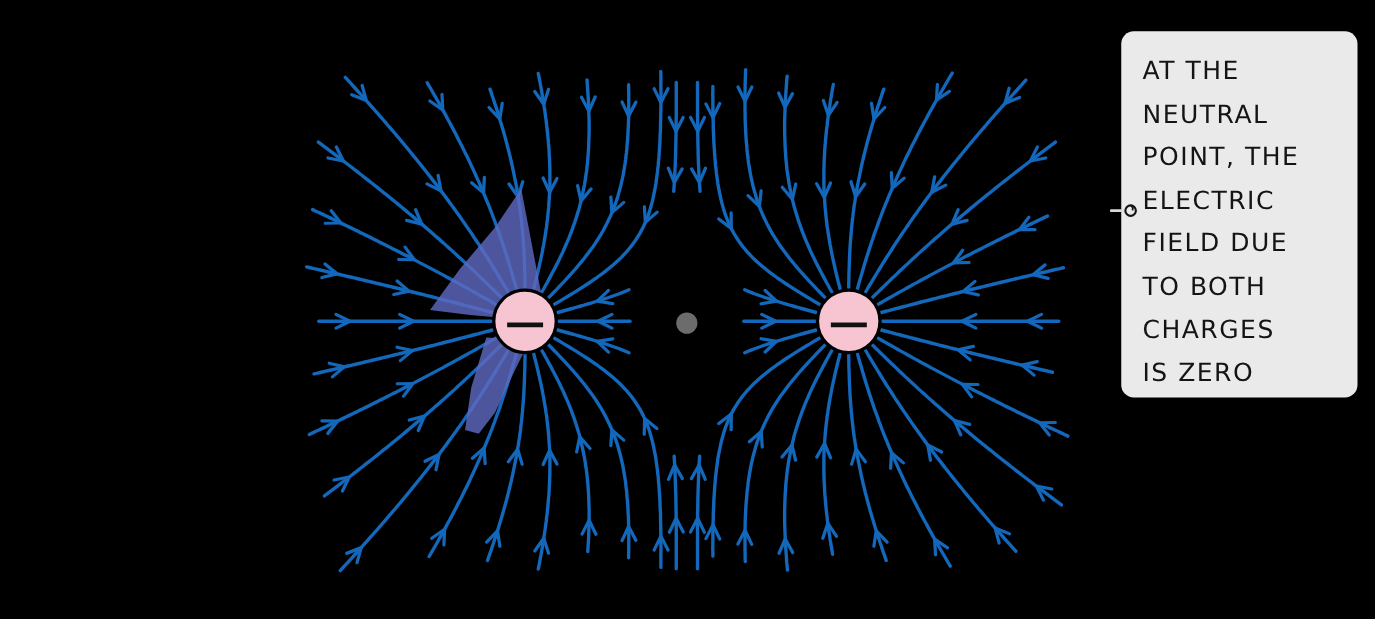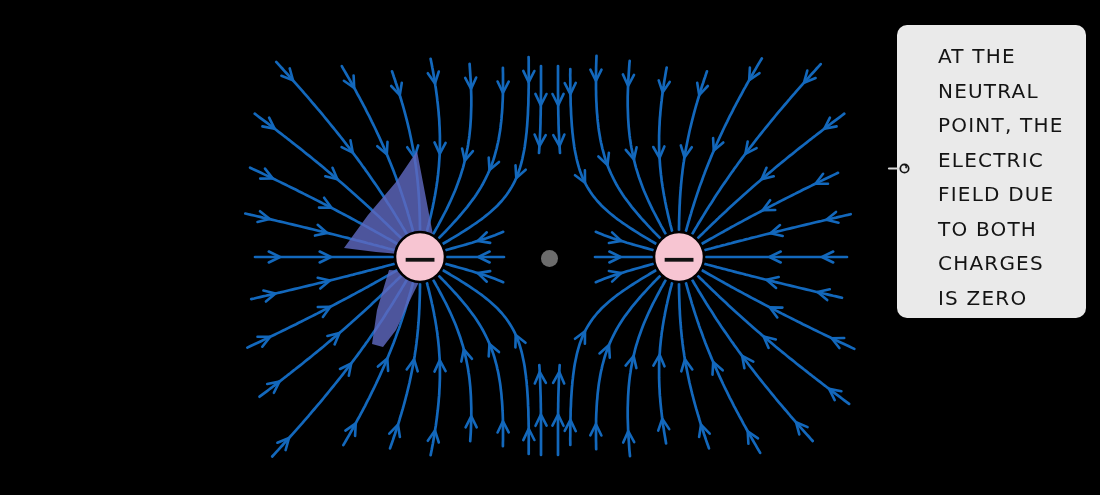--- a/index.html
+++ b/index.html
@@ -3,21 +3,21 @@
 <meta charset="utf-8">
 <style>
   html,body{margin:0;padding:0;background:#000;}
   .stage{position:relative;width:1100px;height:495px;background:#000;overflow:hidden;
          font-family:"DejaVu Sans",sans-serif;}
   .stage svg.main{position:absolute;left:0;top:0;}
   .note{position:absolute;left:897px;top:25px;width:189px;height:293px;
         background:#EAEAEA;border-radius:10px;box-sizing:border-box;
         padding:14px 6px 0 17px;}
   .note .txt{font-size:20px;line-height:34.5px;letter-spacing:1.2px;color:#141414;
-             white-space:pre-line;font-family:"DejaVu Sans",sans-serif;margin-left:24px;}
+             white-space:pre-line;font-family:"DejaVu Sans",sans-serif;}
   .squiggle{position:absolute;left:886px;top:156px;z-index:3;}
 </style>
 </head>
 <body>
 
 <div class="stage">
 
   <svg class="main" width="1100" height="495" viewBox="0 0 1100 495">
     <g>
         <path d="M447.0,257.0L450.0,257.0L453.0,257.0L456.0,257.0L459.0,257.0L462.0,257.0L465.0,257.0L468.0,257.0L471.0,257.0L474.0,257.0L477.0,257.0L480.0,257.0L483.0,257.0L486.0,257.0L489.0,257.0L492.0,257.0L495.0,257.0L498.0,257.0L501.0,257.0L504.0,257.0" fill="none" stroke="#1368BC" stroke-width="2.7" stroke-linecap="round"></path>

